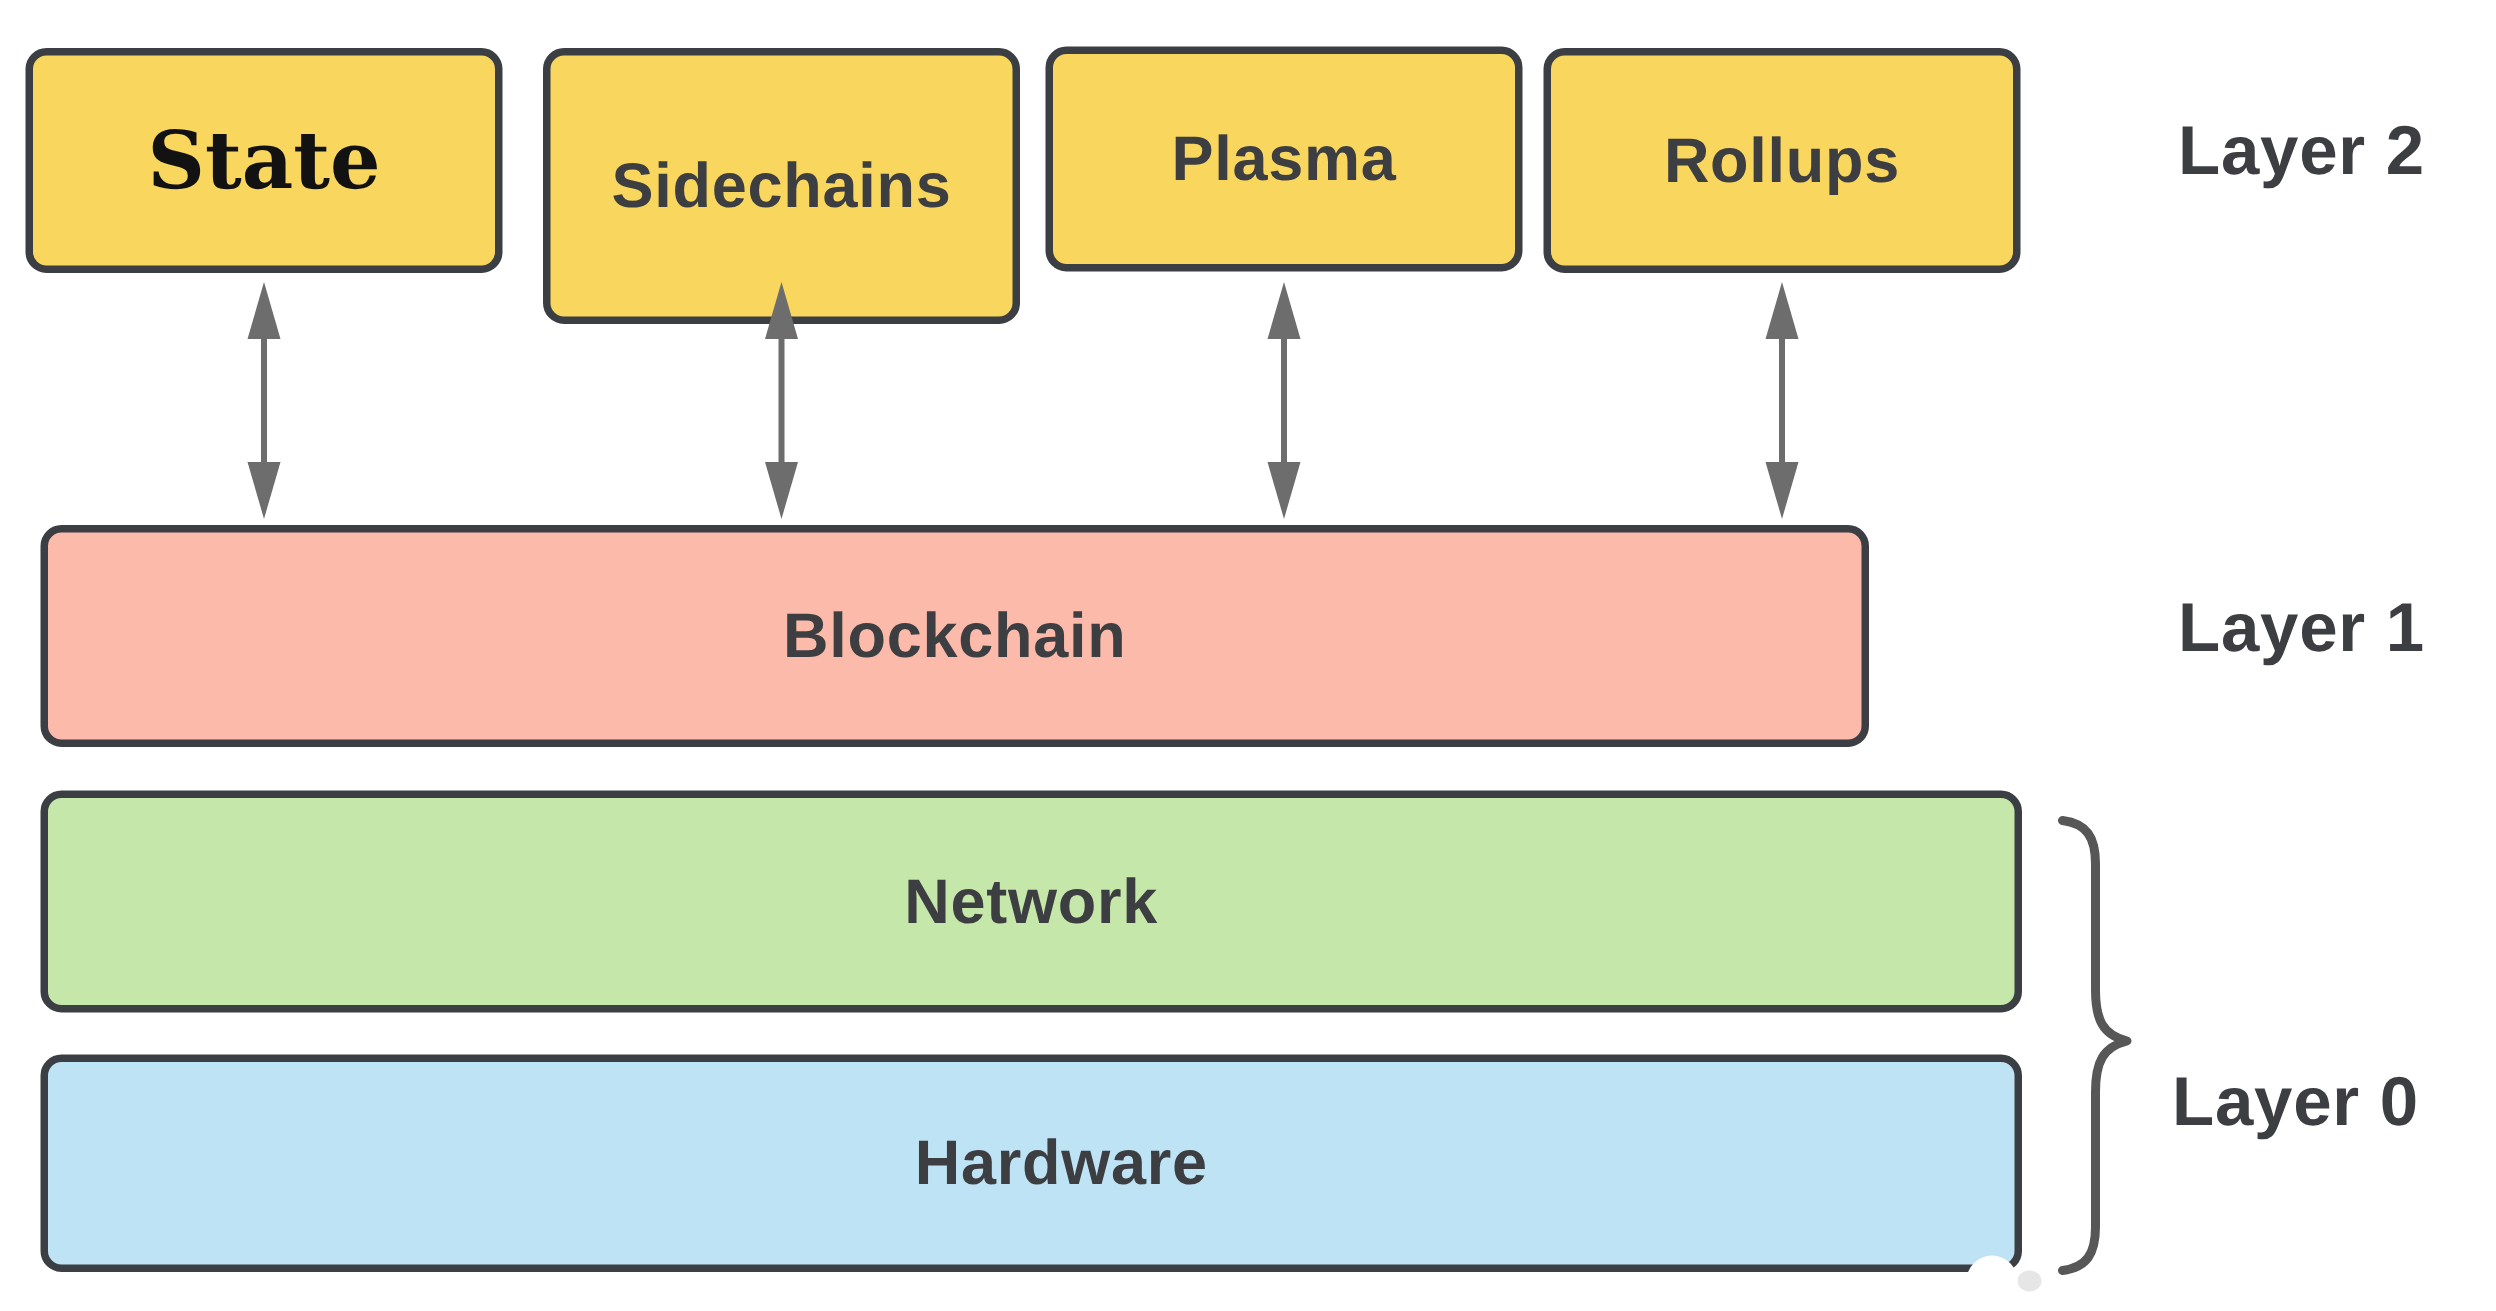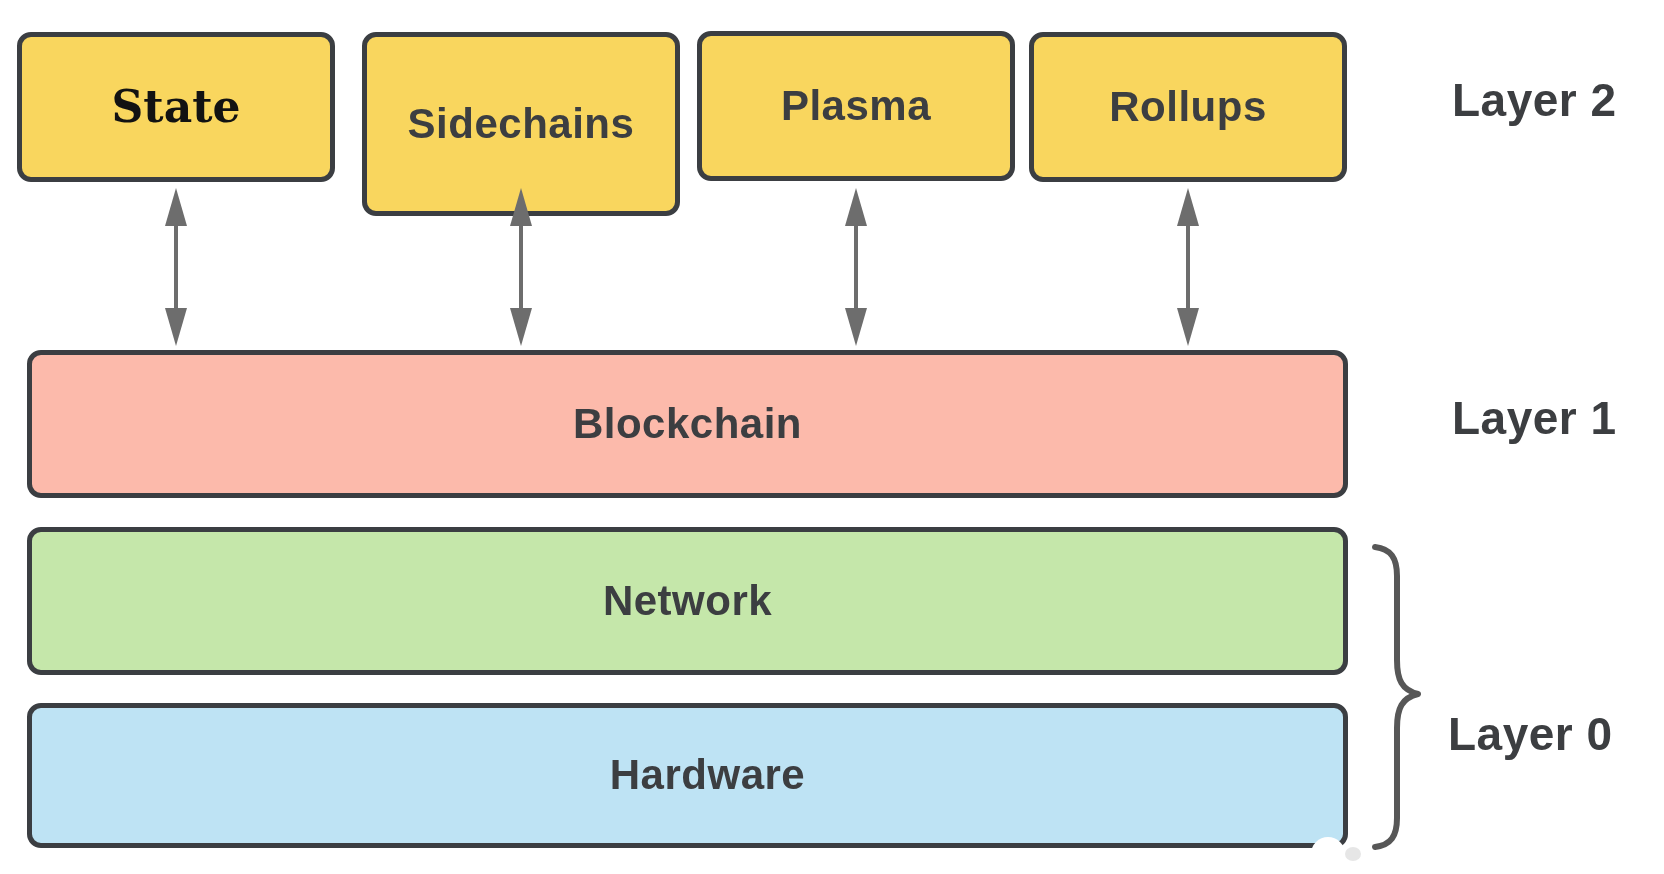--- a/index.html
+++ b/index.html
@@ -36,35 +36,35 @@
   .box .sans-line{
     font-weight:bold;
     font-size:42px;
     line-height:1.06;
     color:var(--label-text);
     letter-spacing:0.5px;
   }
   .box .serif-line{
     font-family:"DejaVu Serif", serif;
     font-weight:700;
-    font-size:44px;
+    font-size:53px;
     line-height:1.06;
     color:var(--state-text);
   }
   .yellow{background:var(--yellow-fill);}
   .salmon{background:var(--salmon-fill);}
   .green{background:var(--green-fill);}
   .blue{background:var(--blue-fill);padding-left:40px;}
 
   .pos-b1{left:17px;  top:32px; width:318px; height:150px;}
   .pos-b2{left:362px; top:32px; width:318px; height:184px;}
   .pos-b3{left:697px; top:31px; width:318px; height:150px;}
   .pos-b4{left:1029px;top:32px; width:318px; height:150px;}
 
-  .pos-blockchain{left:27px; top:350px; width:1321px; height:148px;}
+  .pos-blockchain{left:27px; top:350px; width:1219px; height:148px;}
   .pos-network   {left:27px; top:527px; width:1321px; height:148px;}
   .pos-hardware  {left:27px; top:703px; width:1321px; height:145px;}
 
   .arrow{position:absolute; width:44px; height:162px; top:186px;}
   .arrow line{stroke:var(--arrow-color); stroke-width:4;}
   .arrow polygon{fill:var(--arrow-color);}
   .pos-a1{left:154px;}
   .pos-a2{left:499px;}
   .pos-a3{left:834px;}
   .pos-a4{left:1166px;}

